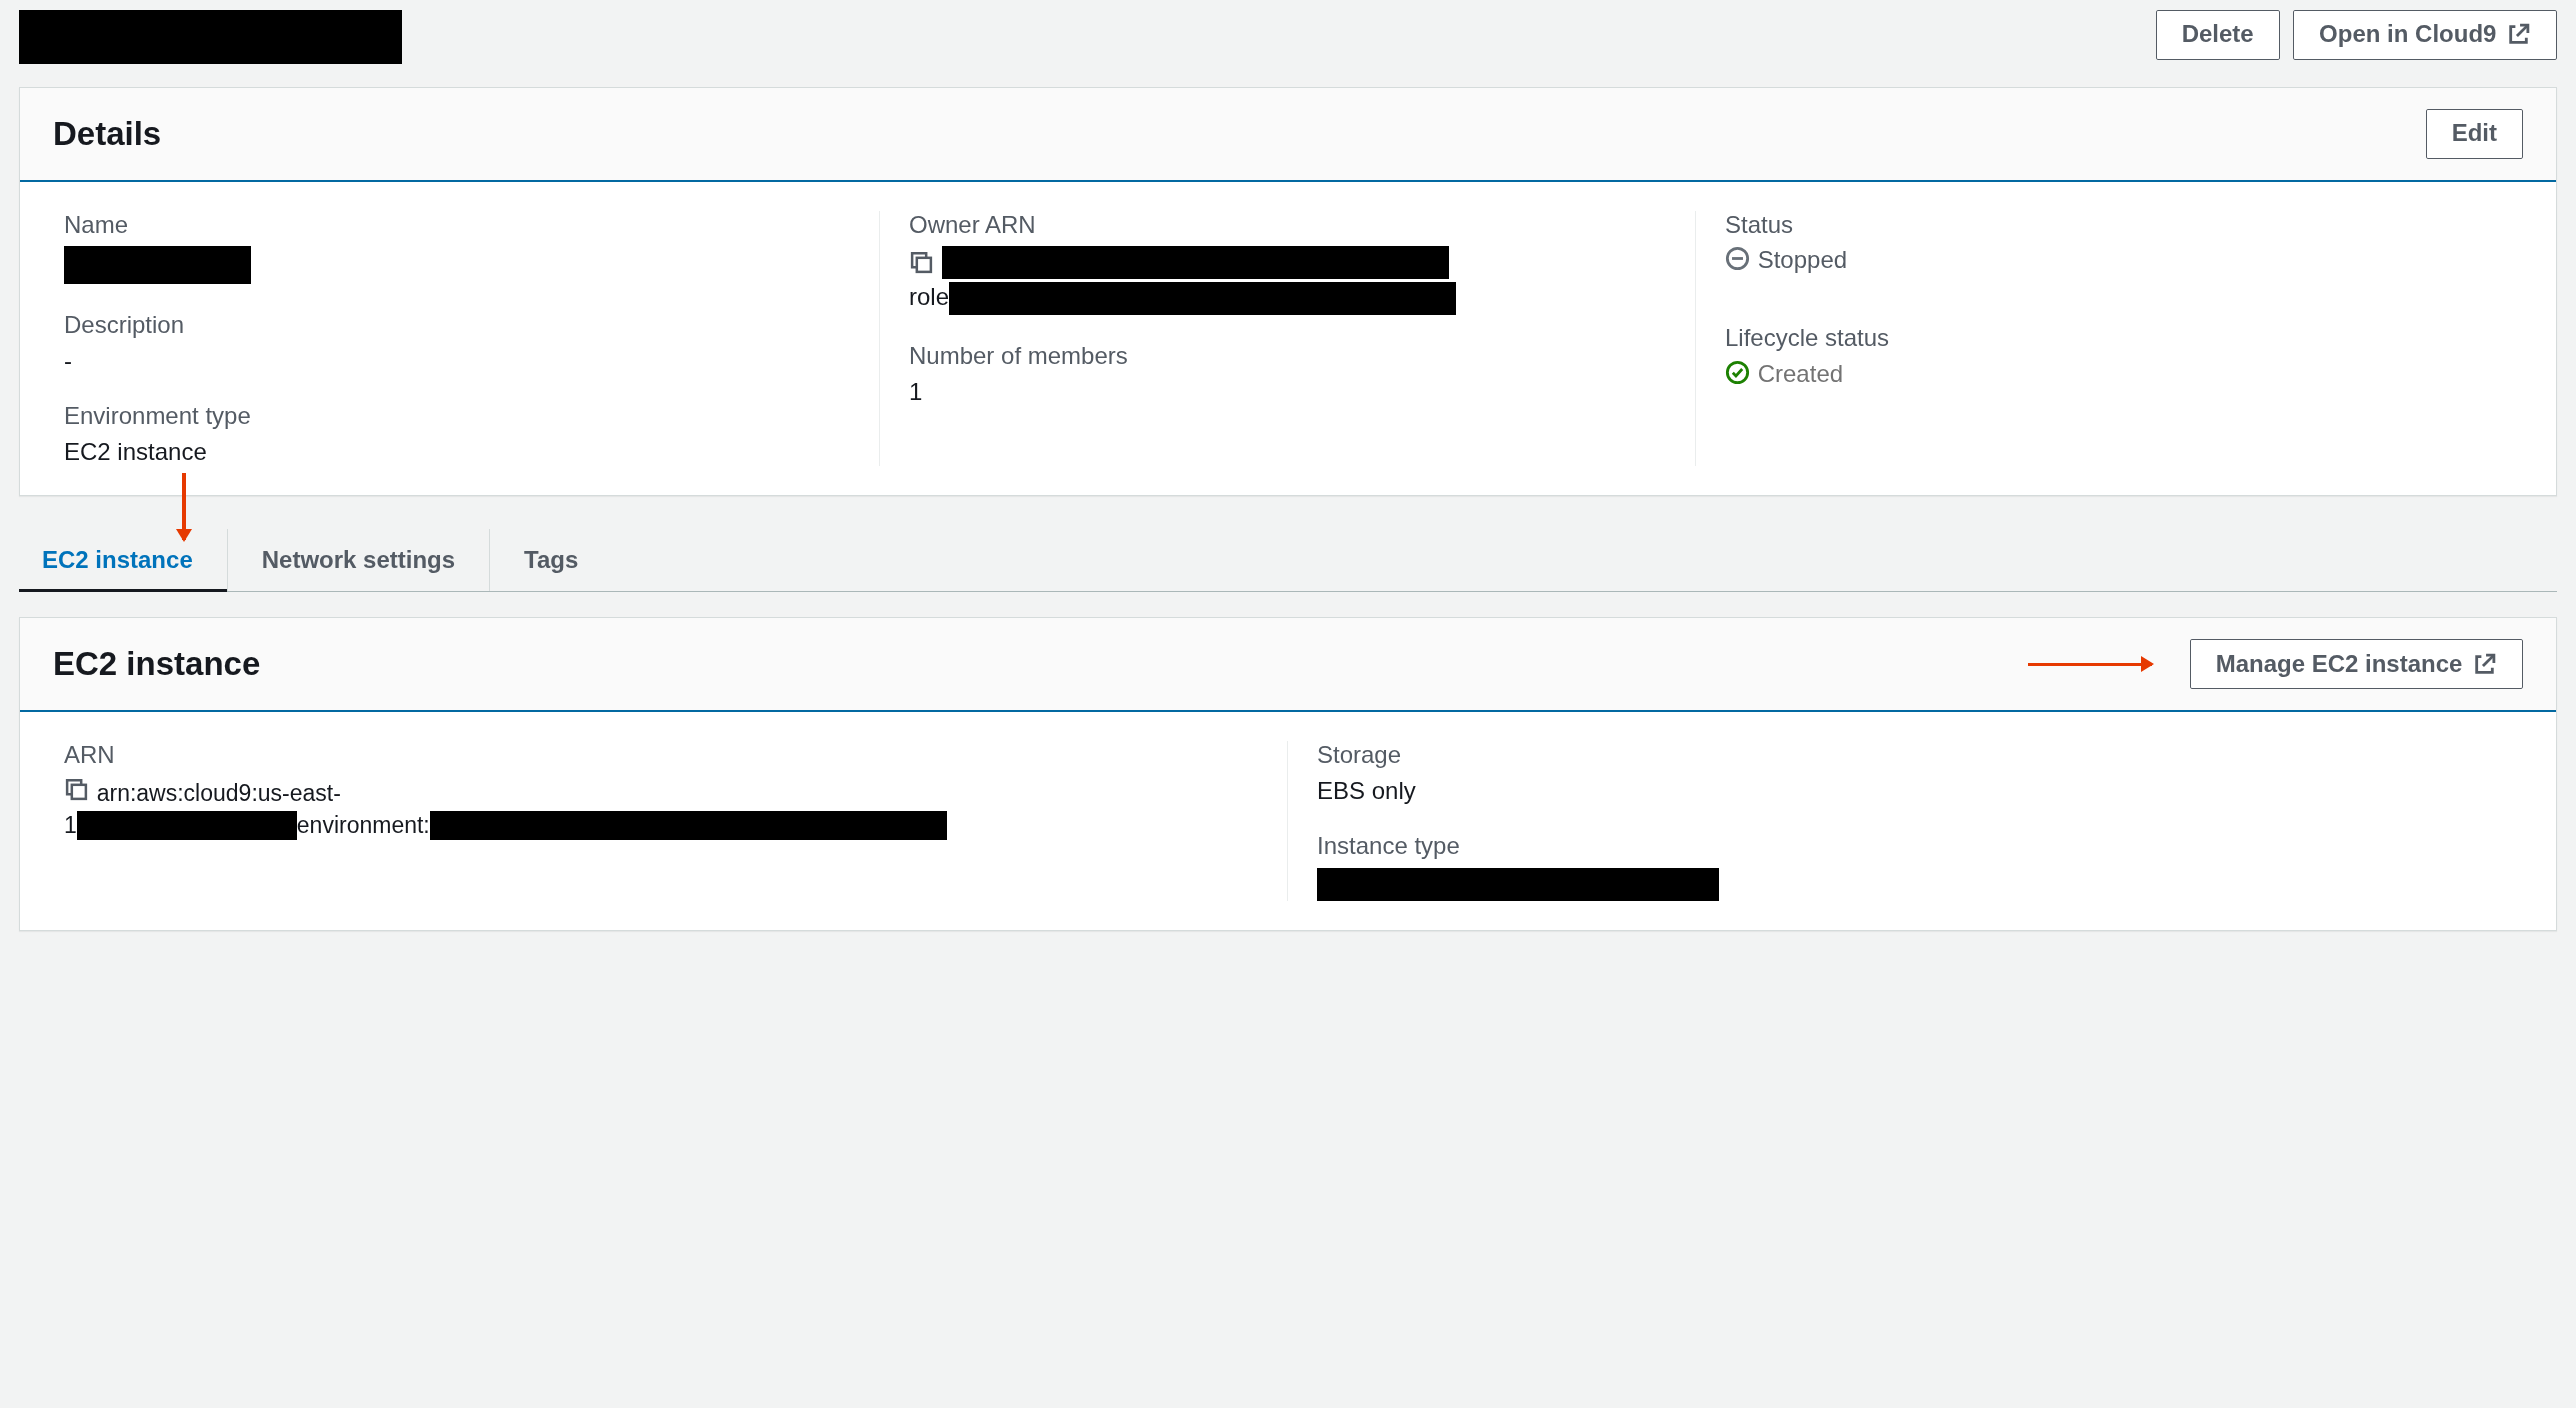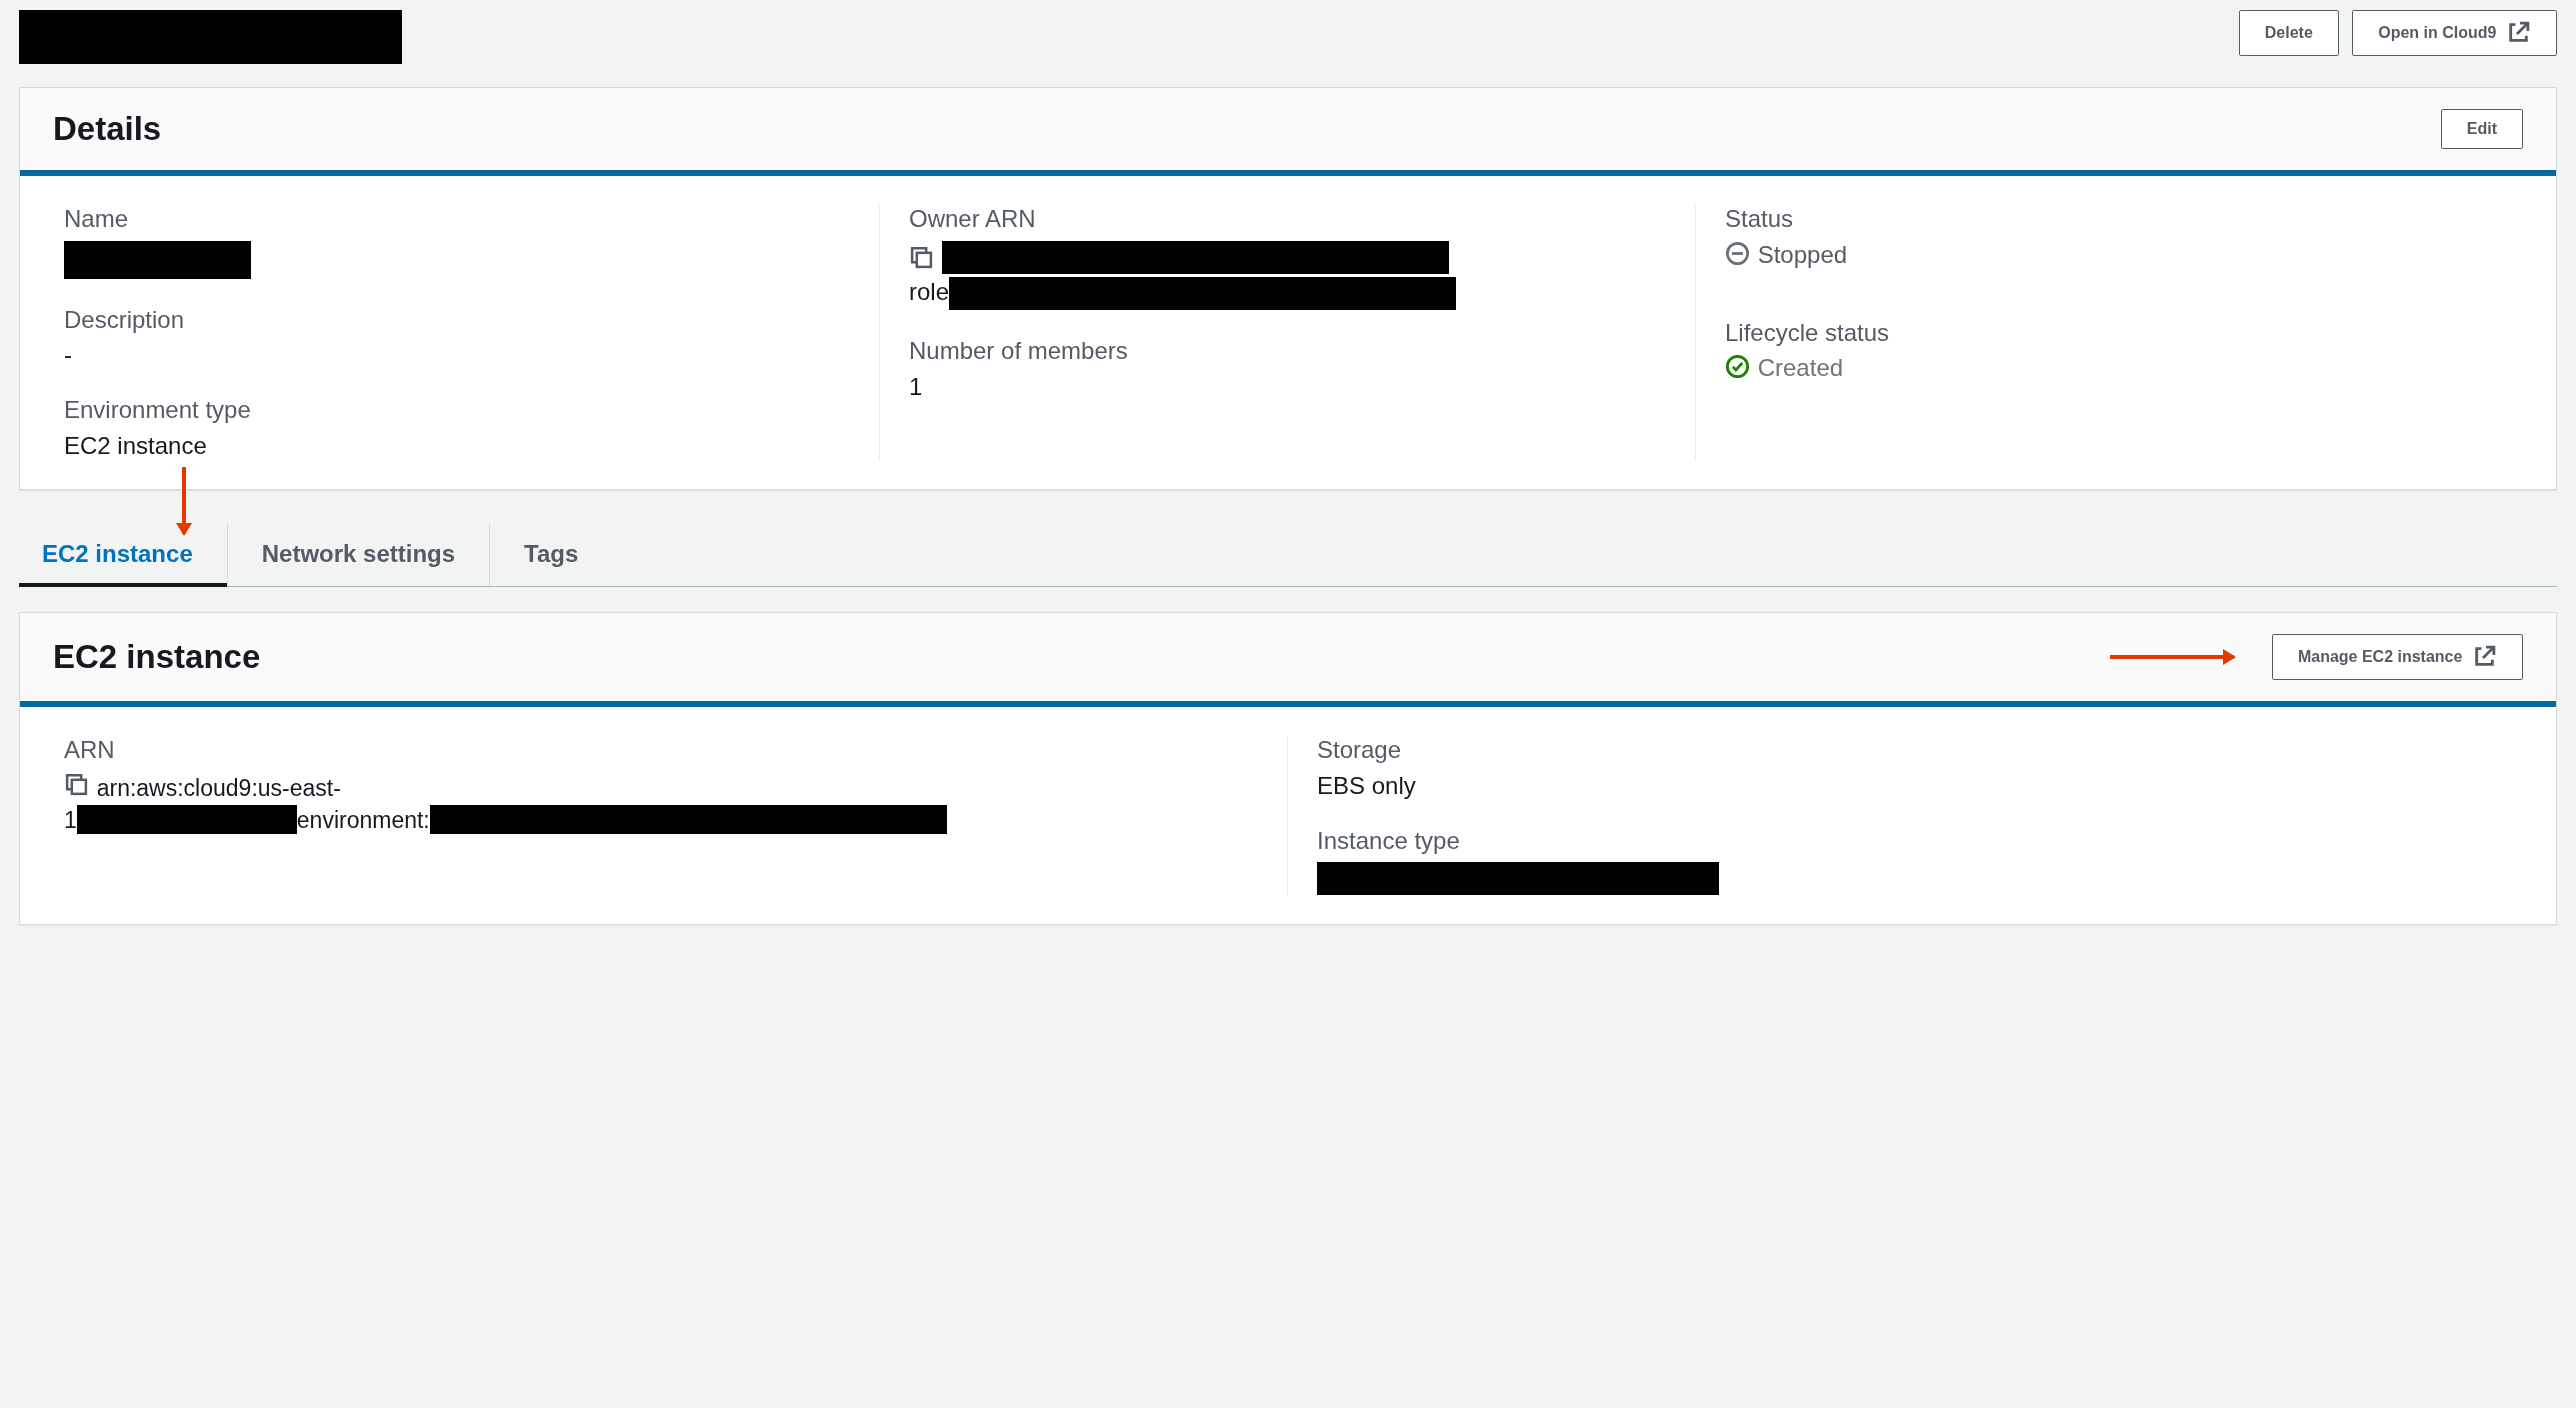--- a/index.html
+++ b/index.html
@@ -22,42 +22,42 @@
   .title-redact {
     width: 383px;
     height: 54px;
     background: #000;
   }
   .btn {
     background: #fff;
     border: 1px solid #545b64;
     border-radius: 1.9px;
     padding: 9.6px 25px;
-    font-size: 16px;
+    font-size: 24px;
     font-weight: 700;
     color: #545b64;
     cursor: pointer;
     display: inline-flex;
     align-items: center;
     gap: 9.6px;
     line-height: 1.2;
   }
   .btn-group { display: flex; gap: 13.4px; }
   .panel {
     background: #fff;
     border: 1px solid #d5dbdb;
     box-shadow: 0 1px 1px rgba(0,0,0,0.05);
   }
   .panel-header {
     display: flex;
     justify-content: space-between;
     align-items: center;
     padding: 21px 33px;
     background: #fafafa;
-    border-bottom: 6px solid #0369a1;
+    border-bottom: 2px solid #0369a1;
   }
   .panel-title {
     font-size: 33px;
     font-weight: 700;
     margin: 0;
   }
   .panel-body {
     padding: 29px 44px;
   }
   .cols-3 {

